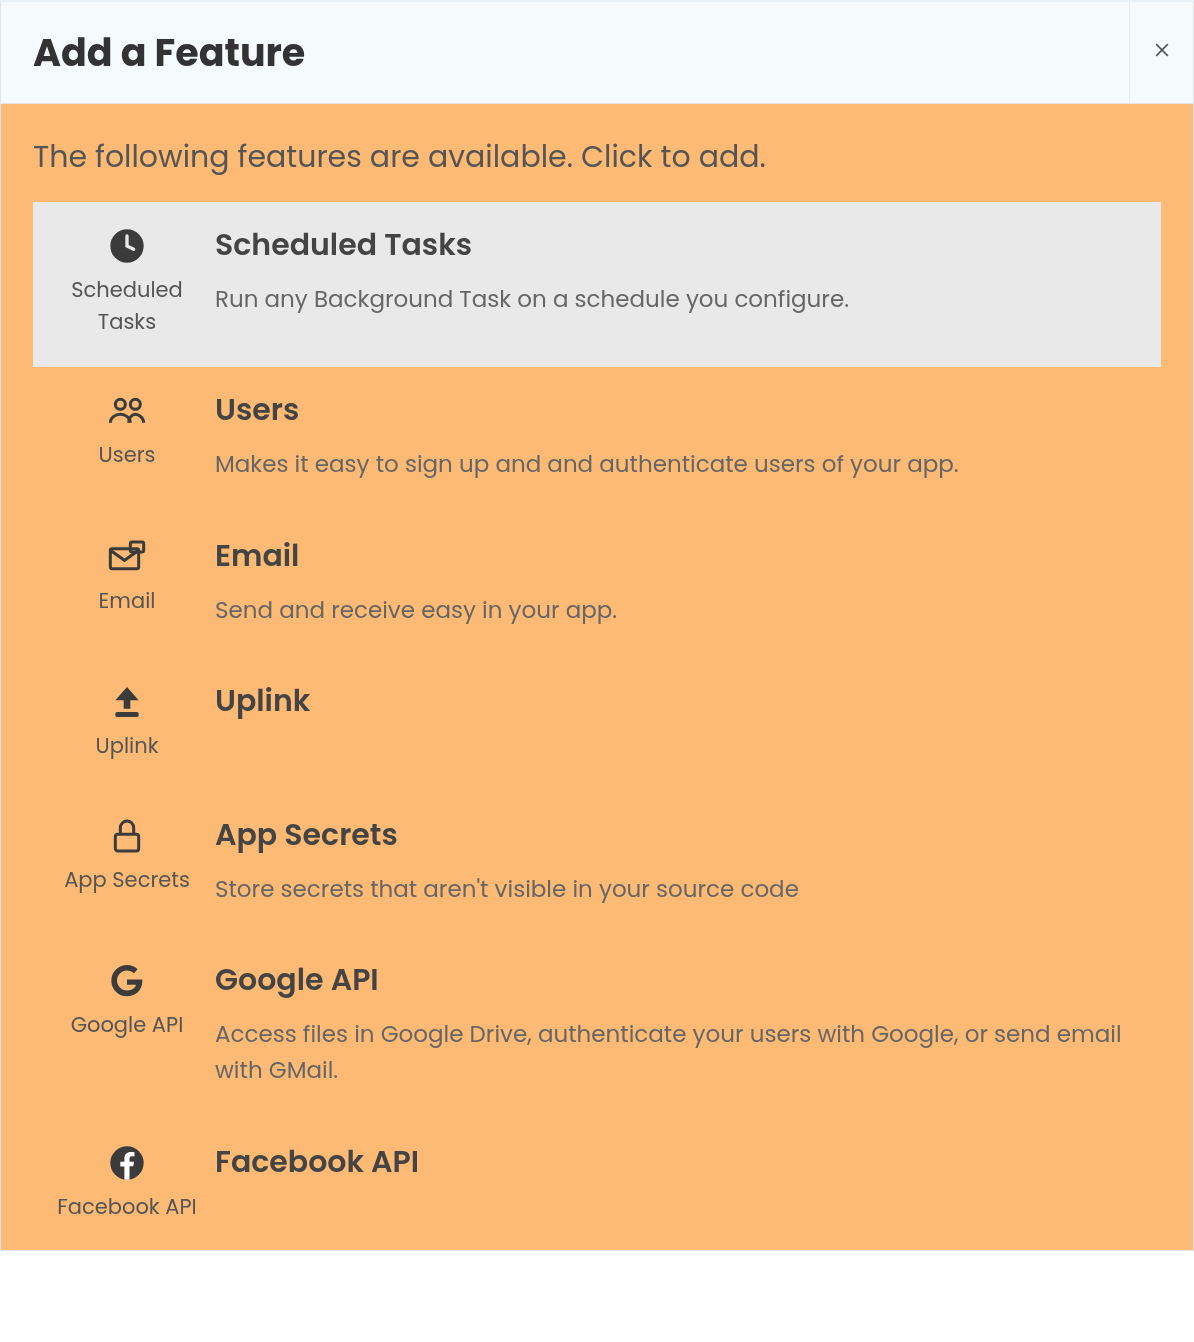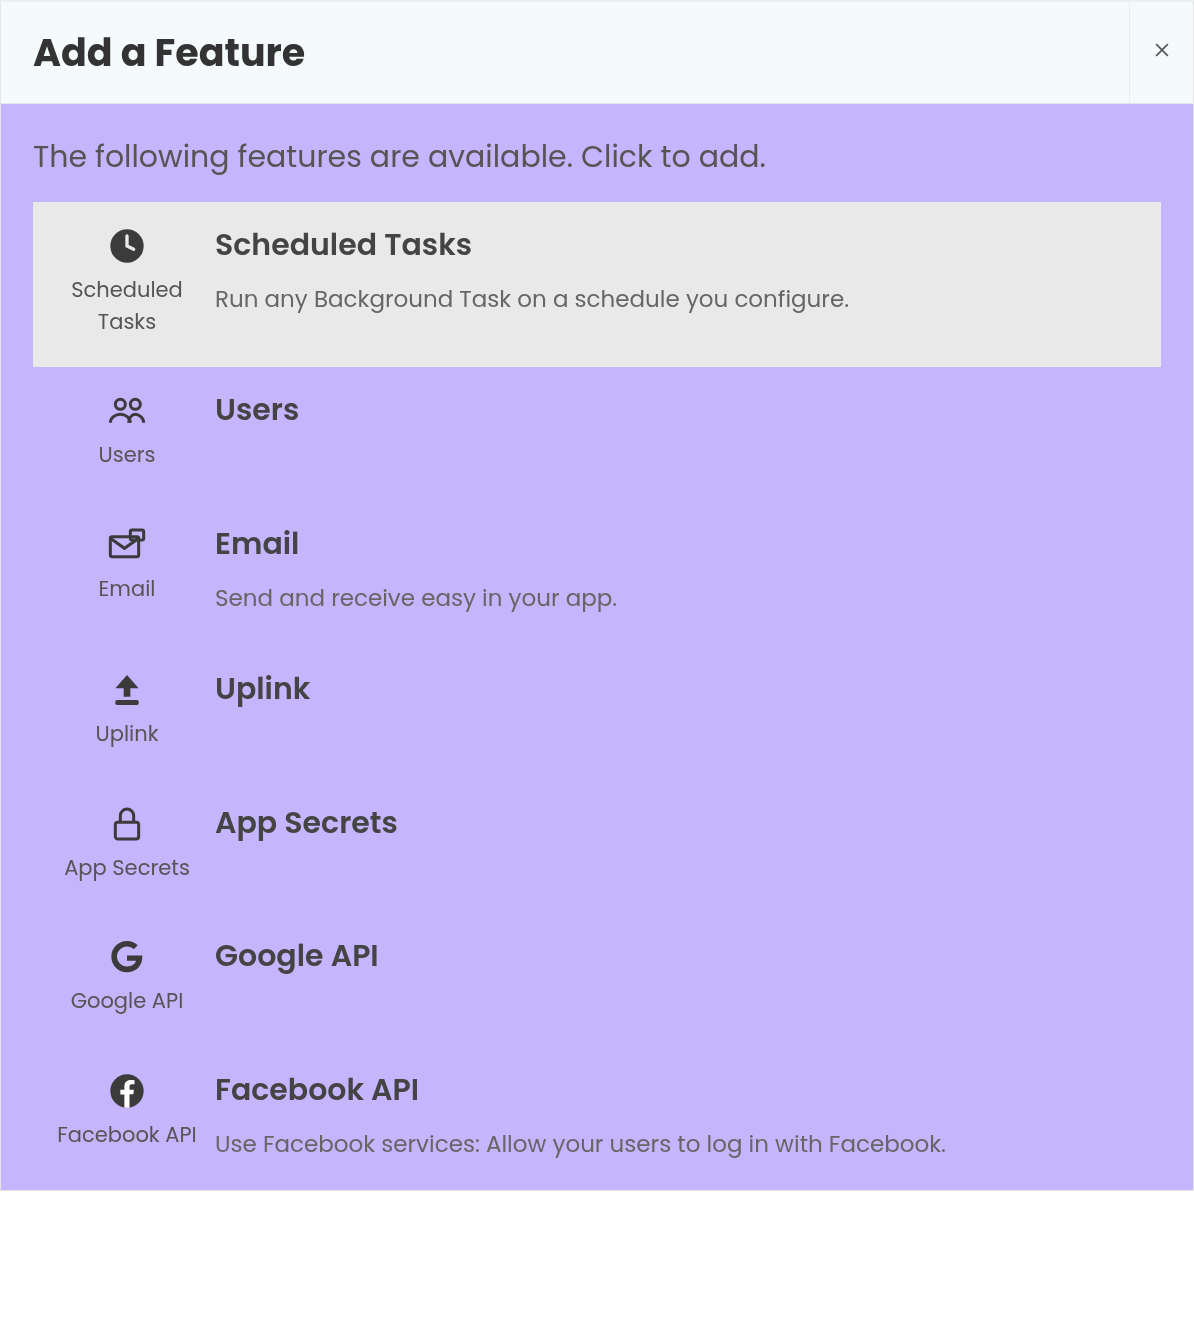--- a/index.html
+++ b/index.html
@@ -5,21 +5,21 @@
     * { box-sizing: border-box; margin: 0; padding: 0; }
     body {
       font-family: 'Poppins', -apple-system, BlinkMacSystemFont, 'Segoe UI', Helvetica, Arial, sans-serif;
       background: #ffffff;
       color: #333;
       width: 1194px;
     }
     .dialog {
       border: 1px solid #e5e5e5;
       border-top: 2px solid #e8f2f6;
-      background: #c4b5fd;
+      background: #fdba74;
     }
     .dialog-header {
       display: flex;
       align-items: center;
       justify-content: space-between;
       background: #f5fbfd;
       border-bottom: 1px solid #e5e5e5;
       padding: 0 32px;
       height: 102px;
     }
@@ -149,20 +149,21 @@
               <circle cx="8" cy="8" r="3"></circle>
                 <circle cx="17" cy="8" r="3"></circle>
               <path d="M2 19c0-3 3-5 6-5s6 2 6 5"></path>
                 <path d="M13 19c0-3 2-5 4-5s5 2 5 5"></path>
             </svg>
           </div>
           <div class="feature-icon-label">Users</div>
         </div>
         <div class="feature-text-col">
           <div class="feature-title">Users</div>
+          <div class="feature-desc">Makes it easy to sign up and and authenticate users of your app.</div>
         </div>
       </div>
 
       <div class="feature-row">
         <div class="feature-icon-col">
           <div class="feature-icon">
             <svg viewBox="0 0 24 24" fill="none" stroke="currentColor" stroke-width="1.8">
               <rect x="2" y="7" width="17" height="12" rx="1"></rect>
                 <path d="M2 8l8.5 6L19 8"></path>
               <rect x="14" y="3" width="8" height="6" rx="1"></rect>
@@ -196,48 +197,49 @@
           <div class="feature-icon">
             <svg viewBox="0 0 24 24" fill="none" stroke="currentColor" stroke-width="1.8">
               <rect x="5" y="11" width="14" height="10" rx="1.5"></rect>
               <path d="M8 11 V7 a4 4 0 0 1 8 0 v4"></path>
             </svg>
           </div>
           <div class="feature-icon-label">App Secrets</div>
         </div>
         <div class="feature-text-col">
           <div class="feature-title">App Secrets</div>
+          <div class="feature-desc">Store secrets that aren't visible in your source code</div>
         </div>
       </div>
 
       <div class="feature-row">
         <div class="feature-icon-col">
           <div class="feature-icon">
             <svg viewBox="0 0 24 24" fill="currentColor">
               <path d="M21.35 11.1H12v3.2h5.4c-.5 2-2.3 3.4-5.4 3.4-3.3 0-6-2.7-6-6s2.7-6 6-6c1.6 0 3 .6 4.1 1.6l2.3-2.3C16.9 3.4 14.6 2.4 12 2.4 6.8 2.4 2.6 6.6 2.6 11.8S6.8 21.2 12 21.2c5.5 0 9.2-3.9 9.2-9.3 0-.3 0-.5-.05-.8z"></path>
             </svg>
           </div>
           <div class="feature-icon-label">Google API</div>
         </div>
         <div class="feature-text-col">
           <div class="feature-title">Google API</div>
+          <div class="feature-desc">Access files in Google Drive, authenticate your users with Google, or send email with GMail.</div>
         </div>
       </div>
 
       <div class="feature-row" style="padding-bottom:8px;">
         <div class="feature-icon-col">
           <div class="feature-icon">
             <svg viewBox="0 0 24 24" fill="currentColor">
               <circle cx="12" cy="12" r="10"></circle>
               <path d="M13.5 21.9V14h2.3l.35-2.8H13.5V9.4c0-.8.25-1.4 1.45-1.4h1.55V5.5c-.27-.04-1.2-.12-2.27-.12-2.25 0-3.8 1.37-3.8 3.9v2H8v2.8h2.43v7.9c.5.08 1.02.12 1.57.12.5 0 1-.04 1.5-.1z" fill="#fff"></path>
             </svg>
           </div>
           <div class="feature-icon-label">Facebook API</div>
         </div>
         <div class="feature-text-col">
           <div class="feature-title">Facebook API</div>
-          <div class="feature-desc">Use Facebook services: Allow your users to log in with Facebook.</div>
         </div>
       </div>
 
     </div>
   </div>
 </div>
 
 </body></html>

